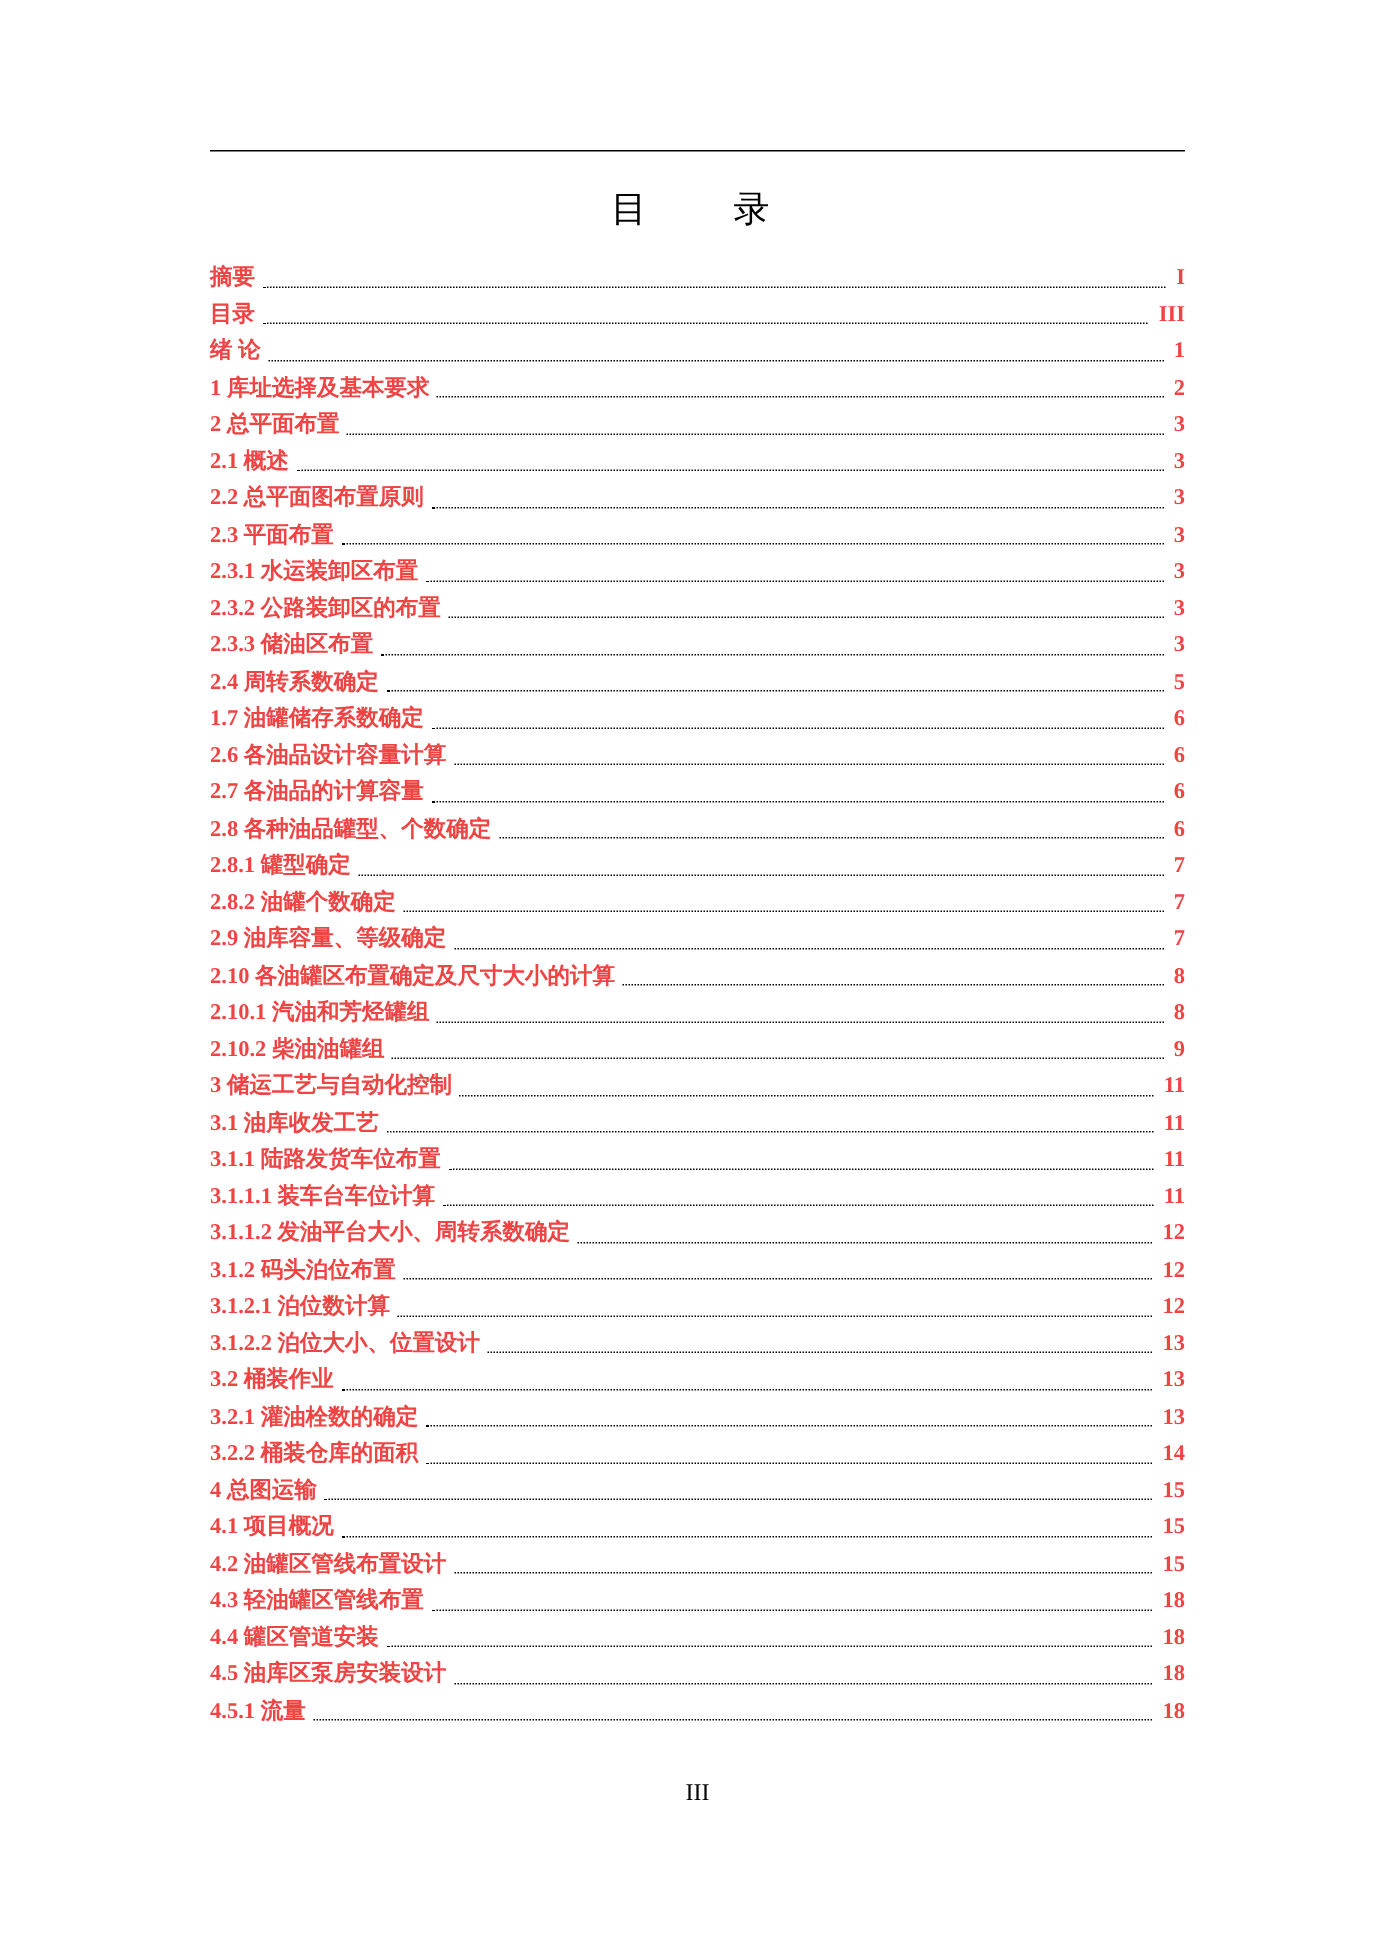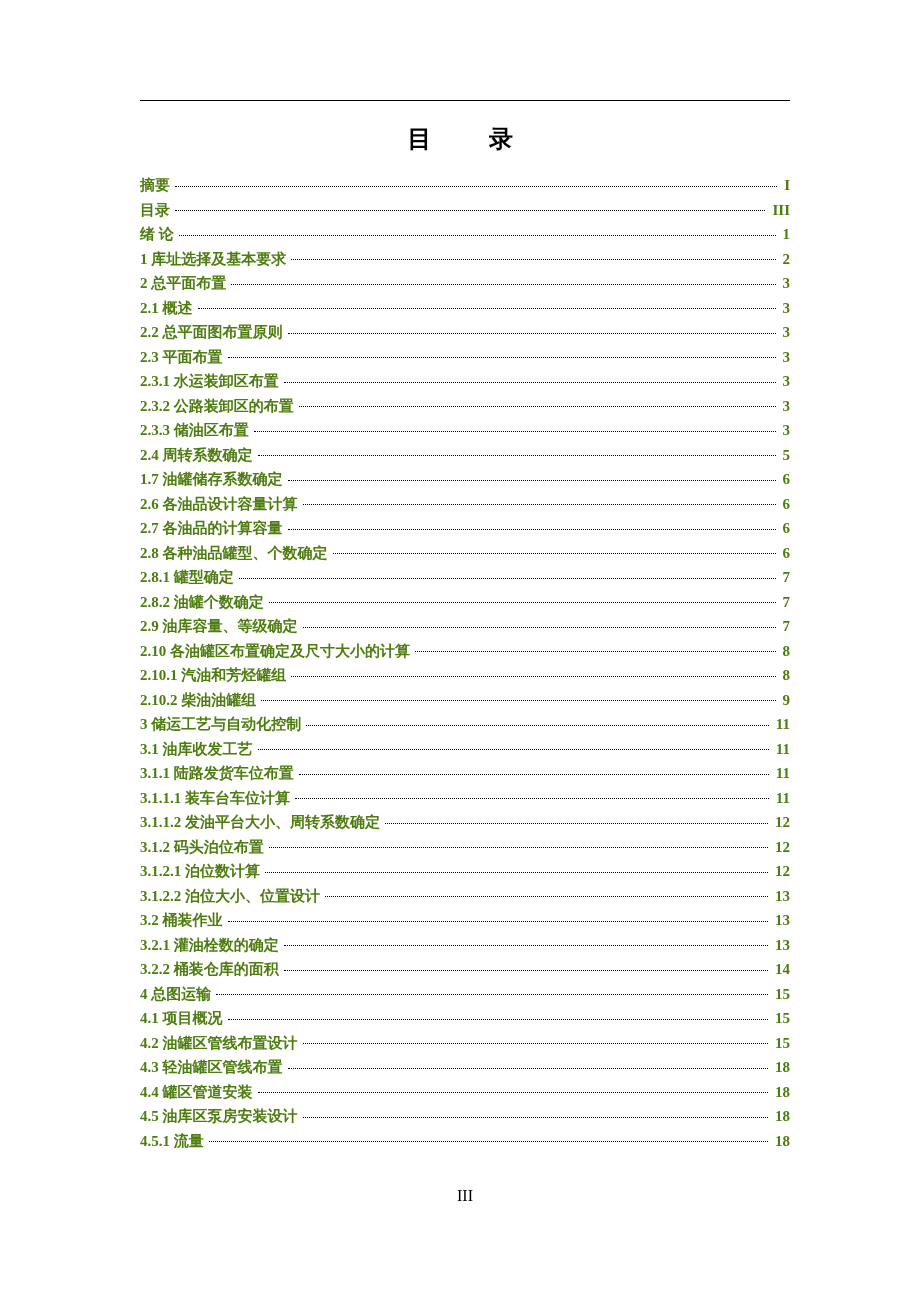--- a/index.html
+++ b/index.html
@@ -15,39 +15,39 @@
     padding: 100px 130px 40px 140px;
     position: relative;
   }
   .header-rule {
     border-top: 1.5px solid #000;
     margin-bottom: 22px;
   }
   .title {
     text-align: center;
     font-size: 24px;
-    font-weight: bold;
+    font-weight: normal;
     letter-spacing: 0.4em;
     margin-bottom: 18px;
     margin-top: 6px;
   }
   .title .gap {
     display: inline-block;
     width: 2em;
   }
   .toc {
     font-size: 15px;
     line-height: 1.6;
   }
   .toc-row {
     display: flex;
-    align-items: flex-start;
+    align-items: center;
     white-space: nowrap;
     font-weight: bold;
-    color: #4d7c0f;
+    color: #ef4444;
     margin-bottom: 0.5px;
   }
   .toc-label {
     flex: 0 0 auto;
     padding-right: 2px;
   }
   .toc-dots {
     flex: 1 1 auto;
     border-bottom: 1.5px dotted #000;
     height: 0.85em;

